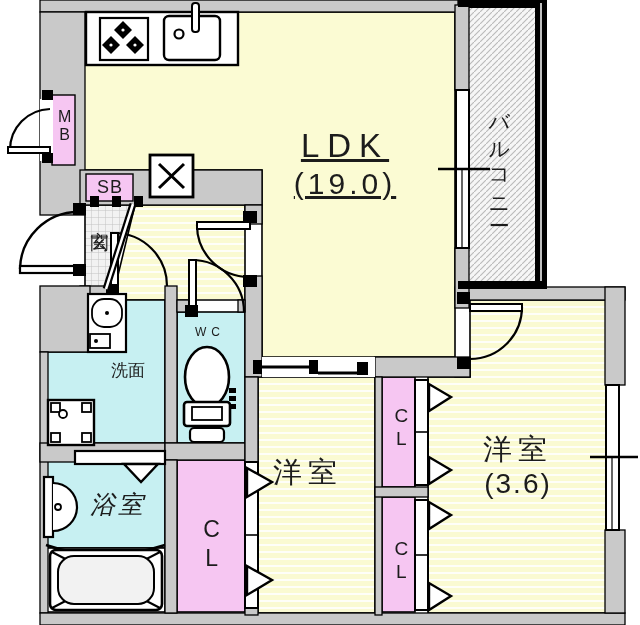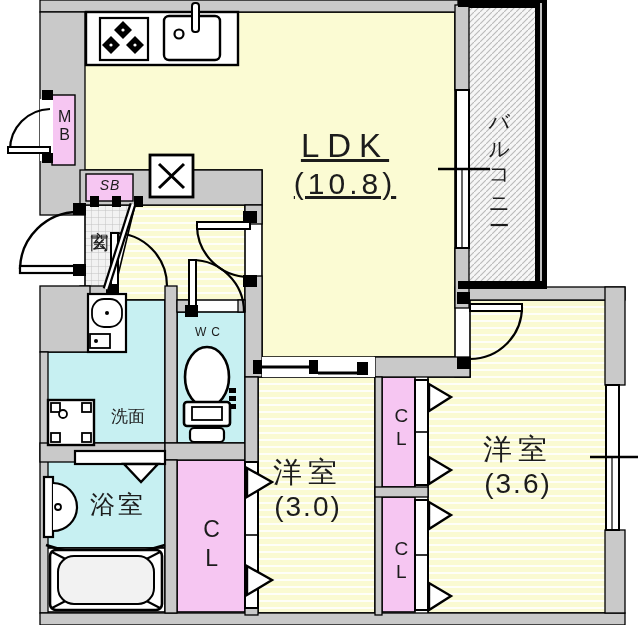--- a/index.html
+++ b/index.html
@@ -11,24 +11,24 @@
   .lbl{position:absolute;text-align:center;line-height:1.2;color:#1c1c1c;font-weight:500;white-space:nowrap;}
   .vtext{writing-mode:vertical-rl;text-orientation:upright;}
   .ldk-name{font-size:33px;letter-spacing:8px;}
   .ldk-area{font-size:30px;letter-spacing:4px;}
   .yo-name{font-size:29px;letter-spacing:6px;}
   .yo-area{font-size:28px;letter-spacing:2px;}
   .balcony{font-size:21px;letter-spacing:5px;}
   .cl-big{font-size:23px;letter-spacing:3px;}
   .cl-small{font-size:19px;letter-spacing:2px;}
   .mb{font-size:16px;letter-spacing:1px;}
-  .sb{font-size:14px;letter-spacing:1px;font-style:italic;}
+  .sb{font-size:18px;letter-spacing:1px;}
   .genkan{font-size:18px;letter-spacing:3px;}
   .wc{font-size:12px;letter-spacing:5px;}
-  .wash{font-size:17px;line-height:1.35;white-space:normal;margin-top:46px;}
+  .wash{font-size:17px;line-height:1.35;white-space:normal;}
   .bath{font-size:25px;letter-spacing:3px;}
 </style>
 </head>
 <body>
 
 <div class="stage">
 
 <svg width="640" height="625" viewBox="0 0 640 625">
   <defs>
     <pattern id="stripes" width="8" height="7" patternUnits="userSpaceOnUse">
@@ -260,28 +260,27 @@
       <path d="M46,545 Q104,565 165,545" fill="none" stroke="#000" stroke-width="2.6"></path>
       <rect x="50" y="550" width="112" height="60" rx="6" fill="#fff" stroke="#000" stroke-width="2.6"></rect>
       <path d="M52,552 L160,608 M160,552 L52,608" stroke="#000" stroke-width="2" fill="none"></path>
       <rect x="58" y="556" width="96" height="48" rx="16" fill="#f2f2f2" stroke="#000" stroke-width="2"></rect>
     </g>
   </g>
 </svg>
 
   <div class="lbl" style="left:270px;top:126px;width:150px;text-decoration:underline;">
     <div class="ldk-name">LDK</div>
-    <div class="ldk-area">(10.8)</div>
+    <div class="ldk-area">(19.0)</div>
   </div>
 
   <div class="lbl vtext balcony" style="left:487px;top:98px;">バルコニー</div>
 
   <div class="lbl" style="left:248px;top:455px;width:120px;">
     <div class="yo-name">洋室</div>
-    <div class="yo-area">(3.0)</div>
   </div>
 
   <div class="lbl" style="left:448px;top:432px;width:140px;">
     <div class="yo-name">洋室</div>
     <div class="yo-area">(3.6)</div>
   </div>
 
   <div class="lbl vtext cl-big" style="left:197px;top:516px;">CL</div>
   <div class="lbl vtext cl-small" style="left:389px;top:405px;">CL</div>
   <div class="lbl vtext cl-small" style="left:389px;top:538px;">CL</div>
@@ -289,15 +288,15 @@
   <div class="lbl vtext mb" style="left:55px;top:108px;">MB</div>
   <div class="lbl sb" style="left:88px;top:177px;width:44px;">SB</div>
   <div class="lbl vtext genkan" style="left:88px;top:217px;">玄関</div>
 
   <div class="lbl wc" style="left:181px;top:325px;width:58px;">WC</div>
 
   <div class="lbl wash" style="left:84px;top:360px;width:88px;">
     <div>洗面</div>
   </div>
 
-  <div class="lbl bath" style="left:78px;top:489px;width:80px;">浴室</div>
+  <div class="lbl bath" style="left:78px;top:489px;width:80px;font-style:italic;">浴室</div>
 
 </div>
 
 </body></html>

